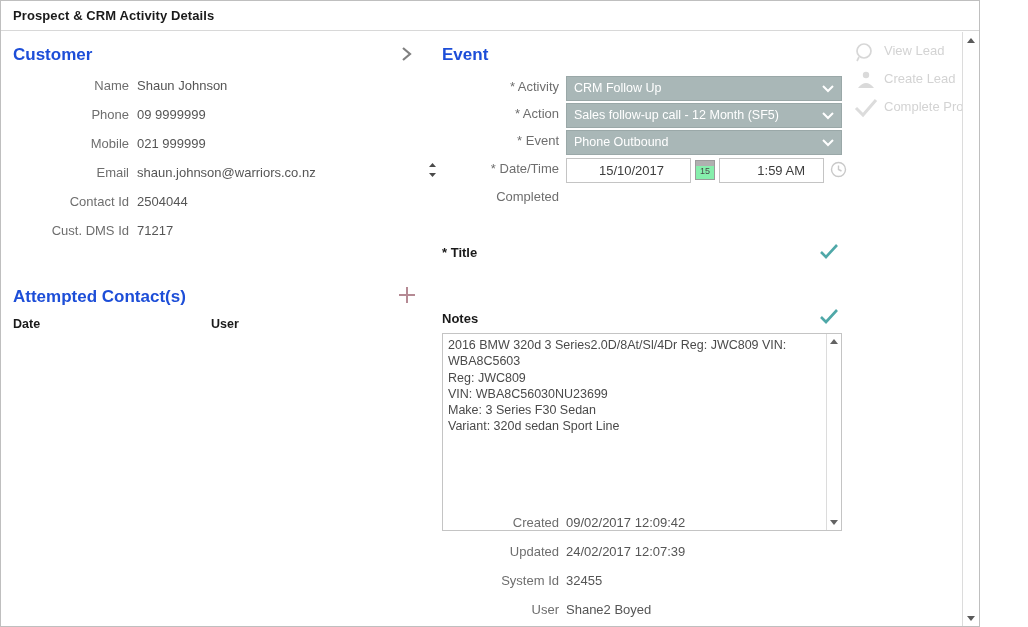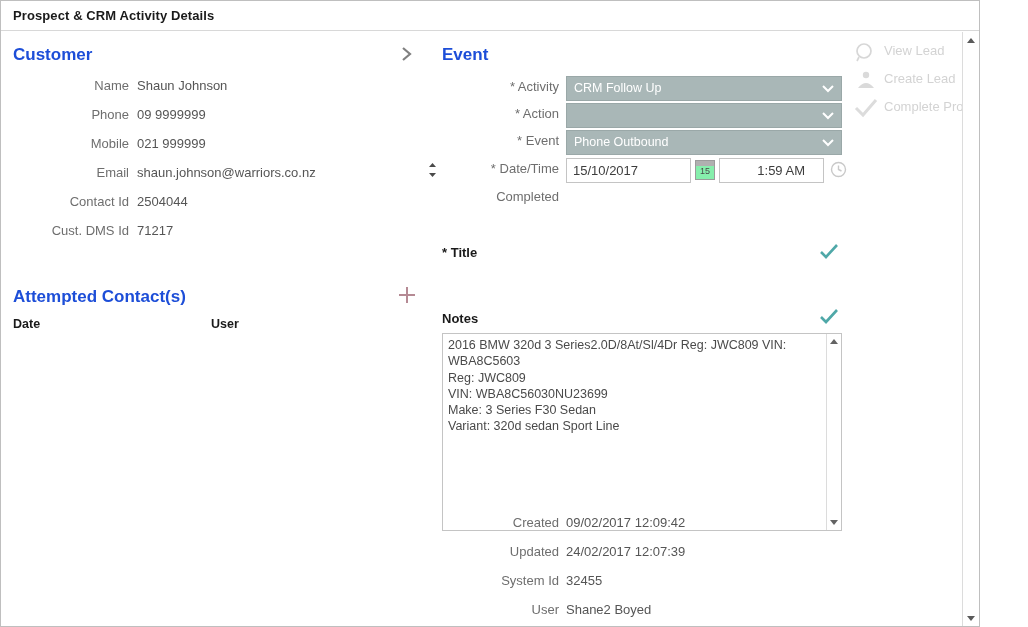--- a/index.html
+++ b/index.html
@@ -158,20 +158,21 @@
   .date-input {
     position: absolute;
     left: 124px; top: 0;
     width: 125px; height: 25px;
     background: #ffffff;
     border: 1px solid #c4c4c4;
     font-size: 13px;
     color: #3d3d3d;
     line-height: 23px;
     padding-left: 6px;
+    text-align: center;
   }
   .cal-btn {
     position: absolute;
     left: 253px; top: 2px;
     width: 20px; height: 20px;
     border: 1px solid #9b9b9b;
     background: #86efac;
     cursor: pointer;
   }
   .cal-btn .cal-top {
@@ -390,20 +391,21 @@
         <span>CRM Follow Up</span>
         <svg class="dd-caret" viewBox="0 0 12 8">
           <polyline points="1,1 6,6 11,1" fill="none" stroke="#ffffff" stroke-width="2"></polyline>
         </svg>
       </div>
     </div>
 
     <div class="frow" style="top:71px">
       <span class="frow-label req">* Action</span>
       <div class="dd">
+        <span>Sales follow-up call - 12 Month (SF5)</span>
         <svg class="dd-caret" viewBox="0 0 12 8">
           <polyline points="1,1 6,6 11,1" fill="none" stroke="#ffffff" stroke-width="2"></polyline>
         </svg>
       </div>
     </div>
 
     <div class="frow" style="top:98px">
       <span class="frow-label req">* Event</span>
       <div class="dd">
         <span>Phone Outbound</span>

